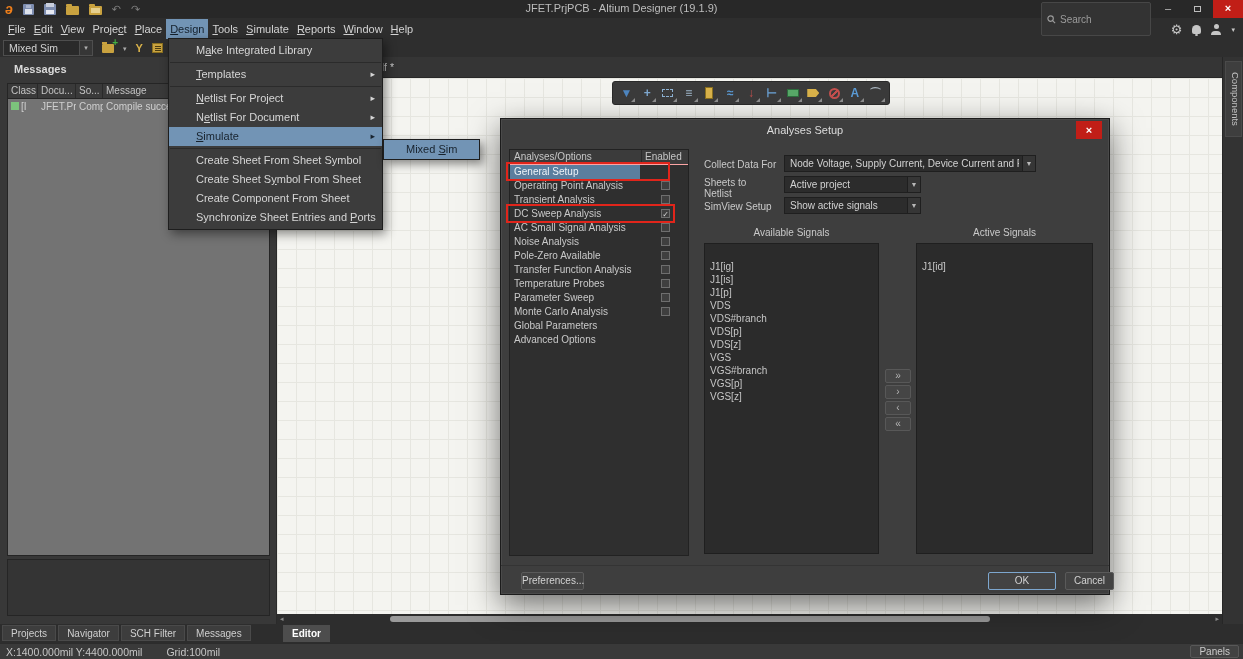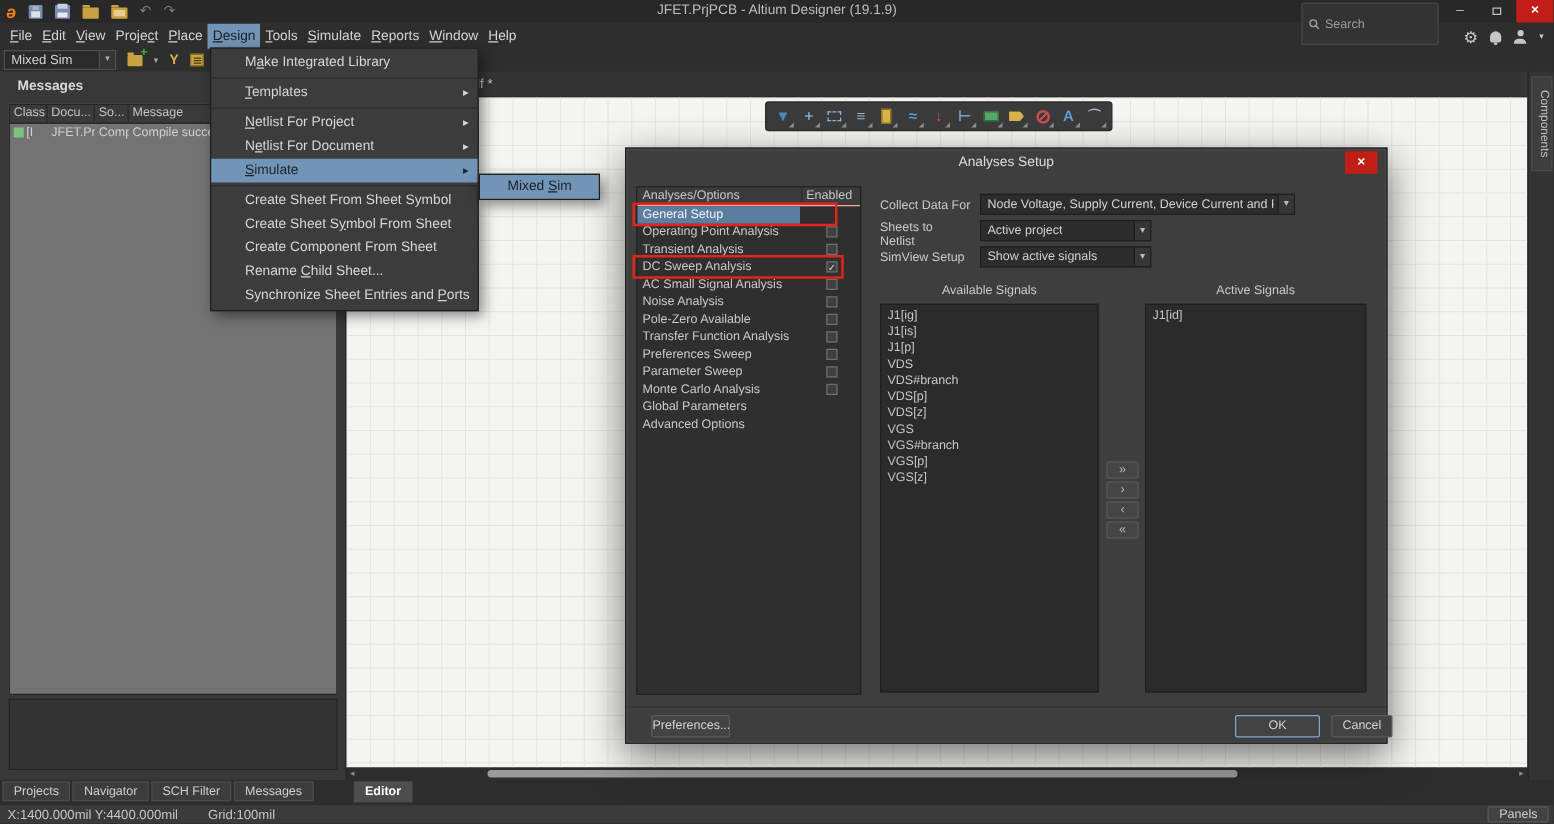--- a/index.html
+++ b/index.html
@@ -134,21 +134,21 @@
   .dd { position:absolute; height:17px; background:#2c2c2c; border:1px solid #1f1f1f; color:#d2d2d2; line-height:15px; padding-left:5px; white-space:nowrap; overflow:hidden; }
   .dd .dda { position:absolute; right:0; top:0; width:13px; height:100%; border-left:1px solid #1f1f1f; background:#363636; text-align:center; font-size:7px; line-height:15px; color:#b8b8b8; }
   .dd .ddv { display:inline-block; max-width:calc(100% - 16px); overflow:hidden; }
   #ddCollect { left:283px; top:36px; width:252px; }
   #ddSheets { left:283px; top:57px; width:137px; }
   #ddSim { left:283px; top:78px; width:137px; }
   #btnProbes { position:absolute; left:433px; top:78px; width:102px; height:18px; background:#5eead4; border:1px solid #474747; color:#767676; line-height:16px;margin-top:48px; }
   .sig-label { position:absolute; top:108px; text-align:center; color:#c9c9c9; }
   #lblAvail { left:203px; width:175px; }
   #lblActive { left:415px; width:177px; }
-  .siglist { position:absolute; top:124px; height:311px; background:#2b2b2b; border:1px solid #1f1f1f; padding-top:2px; overflow:hidden; }
+  .siglist { position:absolute; top:124px; height:311px; background:#2b2b2b; border:1px solid #1f1f1f; padding-top:16px; overflow:hidden; }
   #listAvail { left:203px; width:175px; }
   #listActive { left:415px; width:177px; }
   .sig { height:13px; line-height:13px; padding-left:5px; color:#c6c6c6; }
   #xferCol { position:absolute; left:384px; top:250px; display:flex; flex-direction:column; gap:2px; }
   .xfer { width:26px; height:14px; background:#454545; border:1px solid #585858; color:#b4b4b4; text-align:center; line-height:12px; font-size:10px; border-radius:2px; }
   .dlg-foot-line { position:absolute; left:0; top:446px; width:100%; border-top:1px solid #343434; }
   .dbtn { position:absolute; top:453px; height:18px; background:#434343; border:1px solid #5a5a5a; color:#d2d2d2; font-size:10px; text-align:center; line-height:16px; border-radius:2px; font-family:inherit;margin-left:12px; }
   #btnPrefs { left:8px; width:63px; }
   #btnOk { left:475px; width:68px; border-color:#7da7cf; }
   #btnCancel { left:552px; width:49px; }
@@ -333,21 +333,20 @@
       <div class="psep"></div>
       <div class="pmi"><span class="plab"><u>T</u>emplates</span><span class="parr">▸</span></div>
       <div class="psep"></div>
       <div class="pmi"><span class="plab"><u>N</u>etlist For Project</span><span class="parr">▸</span></div>
       <div class="pmi"><span class="plab">N<u>e</u>tlist For Document</span><span class="parr">▸</span></div>
       <div class="pmi hl"><span class="plab"><u>S</u>imulate</span><span class="parr">▸</span></div>
       <div class="psep"></div>
       <div class="pmi"><span class="plab">Create Sheet From Sheet Symbol</span></div>
       <div class="pmi"><span class="plab">Create Sheet S<u>y</u>mbol From Sheet</span></div>
       <div class="pmi"><span class="plab">Create Component From Sheet</span></div>
-      <div class="pmi"><span class="plab">Rename <u>C</u>hild Sheet...</span></div>
       <div class="pmi"><span class="plab">Synchronize Sheet Entries and <u>P</u>orts</span></div>
     </div>
   <div class="submenu" id="subMenu">
       <div class="pmi hl">Mixed <u>S</u>im</div>
     </div>
 
   <div class="dialog">
     <div class="dlg-title">Analyses Setup</div>
     <div class="dlg-close">×</div>
 
@@ -358,21 +357,21 @@
       </div>
       <div id="aRows">
           <div class="arow sel"><span class="alab">General Setup</span></div>
           <div class="arow"><span class="alab">Operating Point Analysis</span><span class="cb"></span></div>
           <div class="arow"><span class="alab">Transient Analysis</span><span class="cb"></span></div>
           <div class="arow"><span class="alab">DC Sweep Analysis</span><span class="cb on"></span></div>
           <div class="arow"><span class="alab">AC Small Signal Analysis</span><span class="cb"></span></div>
           <div class="arow"><span class="alab">Noise Analysis</span><span class="cb"></span></div>
           <div class="arow"><span class="alab">Pole-Zero Available</span><span class="cb"></span></div>
           <div class="arow"><span class="alab">Transfer Function Analysis</span><span class="cb"></span></div>
-          <div class="arow"><span class="alab">Preferences Sweep</span><span class="cb"></span></div>
+          <div class="arow"><span class="alab">Temperature Probes</span><span class="cb"></span></div>
           <div class="arow"><span class="alab">Parameter Sweep</span><span class="cb"></span></div>
           <div class="arow"><span class="alab">Monte Carlo Analysis</span><span class="cb"></span></div>
           <div class="arow"><span class="alab">Global Parameters</span></div>
           <div class="arow"><span class="alab">Advanced Options</span></div>
         </div>
     </div>
     <div class="redbox" id="rb1"></div>
     <div class="redbox" id="rb2"></div>
 
     <span class="dlab" id="lblCollect">Collect Data For</span>

